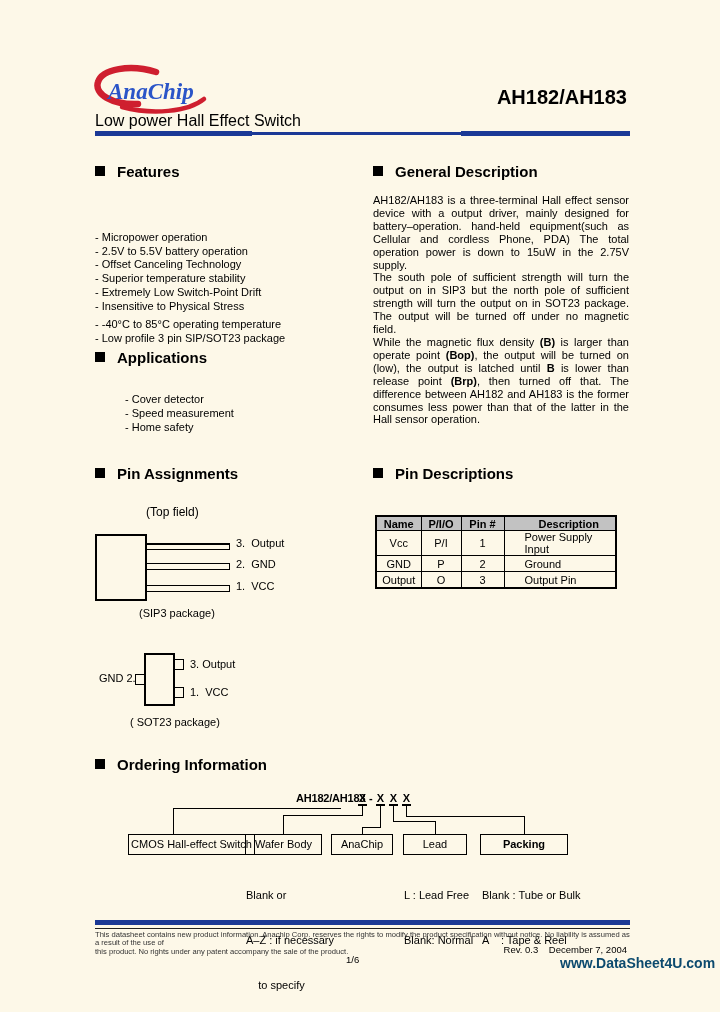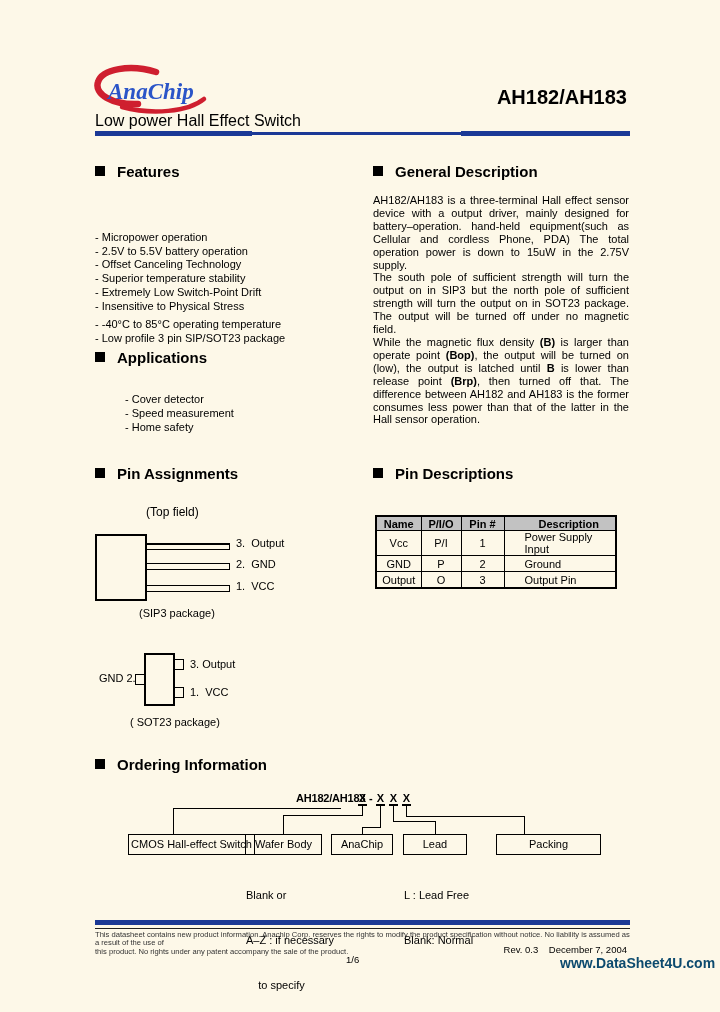--- a/index.html
+++ b/index.html
@@ -182,30 +182,34 @@
   <div class="abs line" style="left:393px;top:821px;width:42px;height:1px;"></div>
   <div class="abs line" style="left:435px;top:821px;width:1px;height:13px;"></div>
   <div class="abs line" style="left:406px;top:806px;width:1px;height:11px;"></div>
   <div class="abs line" style="left:406px;top:816px;width:118px;height:1px;"></div>
   <div class="abs line" style="left:524px;top:816px;width:1px;height:18px;"></div>
 
   <div class="abs obox" style="left:128px;top:834px;width:127px;">CMOS Hall-effect Switch</div>
   <div class="abs obox" style="left:245px;top:834px;width:77px;">Wafer Body</div>
   <div class="abs obox" style="left:331px;top:834px;width:62px;">AnaChip</div>
   <div class="abs obox" style="left:403px;top:834px;width:64px;">Lead</div>
-  <div class="abs obox" style="left:496px;top:834px;width:105px;">Packing</div>
+  <div class="abs obox" style="left:480px;top:834px;width:88px;font-weight:bold;">Packing</div>
 
   <div class="abs onote" style="left:246px;top:858px;">
     <div>Blank or</div>
     <div>A–Z : if necessary</div>
     <div>    to specify</div>
   </div>
   <div class="abs onote" style="left:404px;top:858px;">
     <div>L : Lead Free</div>
     <div>Blank: Normal</div>
+  </div>
+  <div class="abs onote" style="left:482px;top:858px;">
+    <div>Blank : Tube or Bulk</div>
+    <div>A    : Tape &amp; Reel</div>
   </div>
 
   <div class="abs navy" style="left:95px;top:920px;width:535px;height:5px;"></div>
   <div class="abs" style="left:95px;top:928px;width:535px;height:1px;background:#222;"></div>
   <div id="disclaimer" class="abs" style="left:95px;top:931px;width:535px;">
     <div>This datasheet contains new product information. Anachip Corp. reserves the rights to modify the product specification without notice. No liability is assumed as a result of the use of</div>
     <div>this product. No rights under any patent accompany the sale of the product.</div>
   </div>
   <div id="revision" class="abs" style="right:93px;top:944px;">Rev. 0.3    December 7, 2004</div>
   <div id="pagenum" class="abs" style="left:346px;top:954px;">1/6</div>

